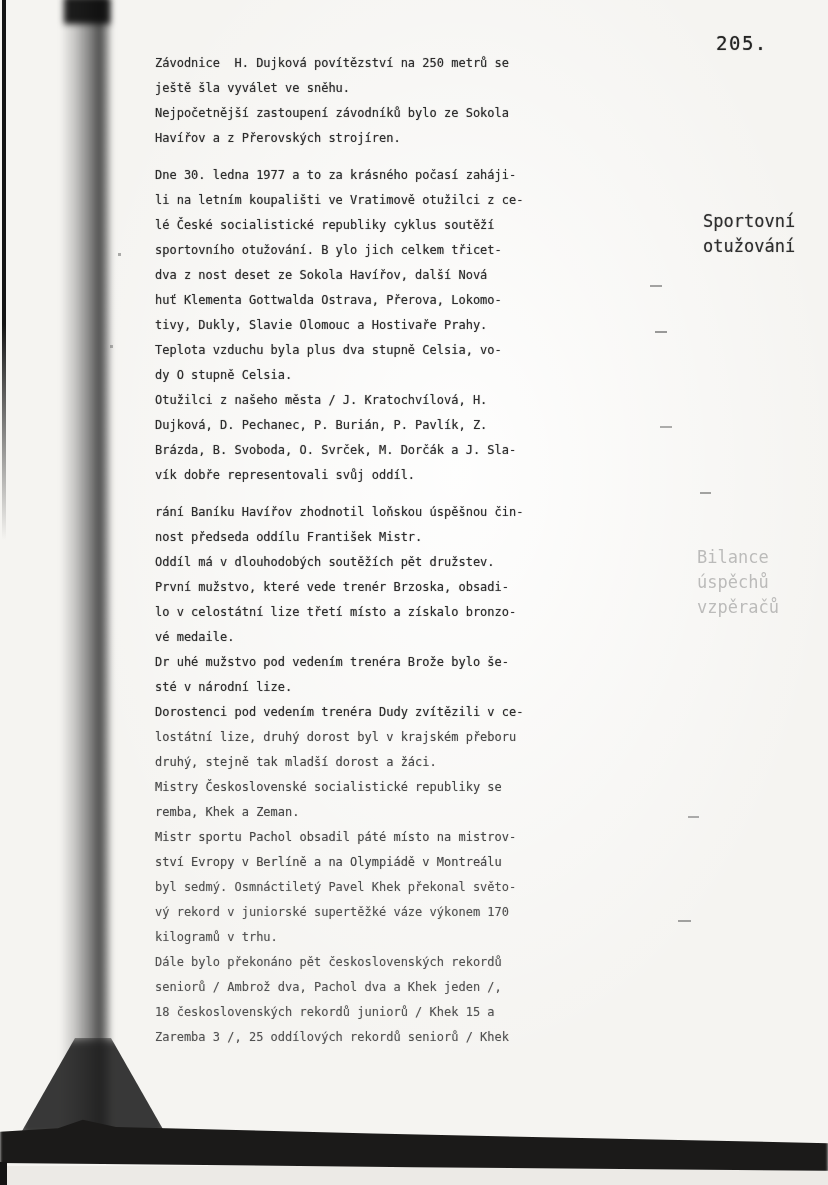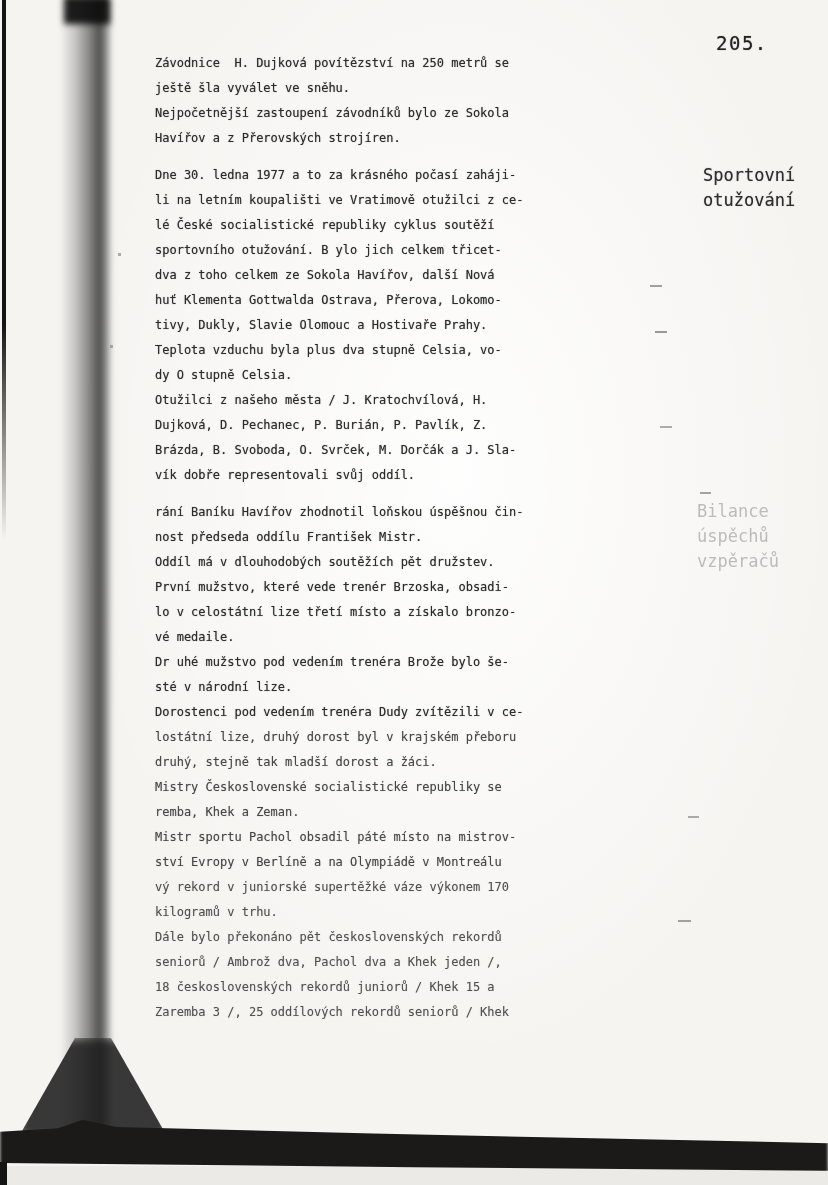--- a/index.html
+++ b/index.html
@@ -62,21 +62,21 @@
   }
   .text-column{
     position:absolute;left:155px;top:51px;width:560px;
     font-size:12px;color:#2c2c2c;
     text-shadow:0 0 1px rgba(40,40,40,.55);
   }
   .para{margin:0 0 12px 0;padding:0;}
   .para .line{display:block;height:25px;line-height:25px;white-space:pre;}
   .p3 .line:nth-child(n+10){color:#474747;text-shadow:0 0 1px rgba(74,74,74,.4);}
   .p3 .line:nth-child(n+16){color:#515151;text-shadow:0 0 1px rgba(90,90,90,.35);}
-  .note{position:absolute;font-size:17px;color:#2e2e2e;text-shadow:0 0 1px rgba(40,40,40,.5);}
+  .note{position:absolute;font-size:17px;color:#2e2e2e;text-shadow:0 0 1px rgba(40,40,40,.5);margin-top:46px;}
   .note .line{display:block;height:25px;line-height:25px;white-space:pre;}
   .note1{left:703px;top:163px;}
   .note2{left:697px;top:499px;color:#8b8b8b;opacity:.55;text-shadow:none;}
   .artifact{position:absolute;background:#3a3a3a;}
 </style>
 </head>
 <body>
 
 <div class="page">
 
@@ -95,21 +95,21 @@
         <span class="line">Závodnice  H. Dujková povítězství na 250 metrů se</span>
         <span class="line">ještě šla vyválet ve sněhu.</span>
         <span class="line">Nejpočetnější zastoupení závodníků bylo ze Sokola</span>
         <span class="line">Havířov a z Přerovských strojíren.</span>
       </p>
     <p class="para p2">
         <span class="line">Dne 30. ledna 1977 a to za krásného počasí zaháji-</span>
         <span class="line">li na letním koupališti ve Vratimově otužilci z ce-</span>
         <span class="line">lé České socialistické republiky cyklus soutěží</span>
         <span class="line">sportovního otužování. B ylo jich celkem třicet-</span>
-        <span class="line">dva z toho celkem ze Sokola Havířov, další Nová</span>
+        <span class="line">dva z nost deset ze Sokola Havířov, další Nová</span>
         <span class="line">huť Klementa Gottwalda Ostrava, Přerova, Lokomo-</span>
         <span class="line">tivy, Dukly, Slavie Olomouc a Hostivaře Prahy.</span>
         <span class="line">Teplota vzduchu byla plus dva stupně Celsia, vo-</span>
         <span class="line">dy O stupně Celsia.</span>
         <span class="line">Otužilci z našeho města / J. Kratochvílová, H.</span>
         <span class="line">Dujková, D. Pechanec, P. Burián, P. Pavlík, Z.</span>
         <span class="line">Brázda, B. Svoboda, O. Svrček, M. Dorčák a J. Sla-</span>
         <span class="line">vík dobře representovali svůj oddíl.</span>
       </p>
     <p class="para p3">
@@ -121,20 +121,21 @@
         <span class="line">vé medaile.</span>
         <span class="line">Dr uhé mužstvo pod vedením trenéra Brože bylo še-</span>
         <span class="line">sté v národní lize.</span>
         <span class="line">Dorostenci pod vedením trenéra Dudy zvítězili v ce-</span>
         <span class="line">lostátní lize, druhý dorost byl v krajském přeboru</span>
         <span class="line">druhý, stejně tak mladší dorost a žáci.</span>
         <span class="line">Mistry Československé socialistické republiky se</span>
         <span class="line">remba, Khek a Zeman.</span>
         <span class="line">Mistr sportu Pachol obsadil páté místo na mistrov-</span>
         <span class="line">ství Evropy v Berlíně a na Olympiádě v Montreálu</span>
+        <span class="line">byl sedmý. Osmnáctiletý Pavel Khek překonal světo-</span>
         <span class="line">vý rekord v juniorské supertěžké váze výkonem 170</span>
         <span class="line">kilogramů v trhu.</span>
         <span class="line">Dále bylo překonáno pět československých rekordů</span>
         <span class="line">seniorů / Ambrož dva, Pachol dva a Khek jeden /,</span>
         <span class="line">18 československých rekordů juniorů / Khek 15 a</span>
         <span class="line">Zaremba 3 /, 25 oddílových rekordů seniorů / Khek</span>
       </p>
   </main>
 
   <aside class="note note1">

